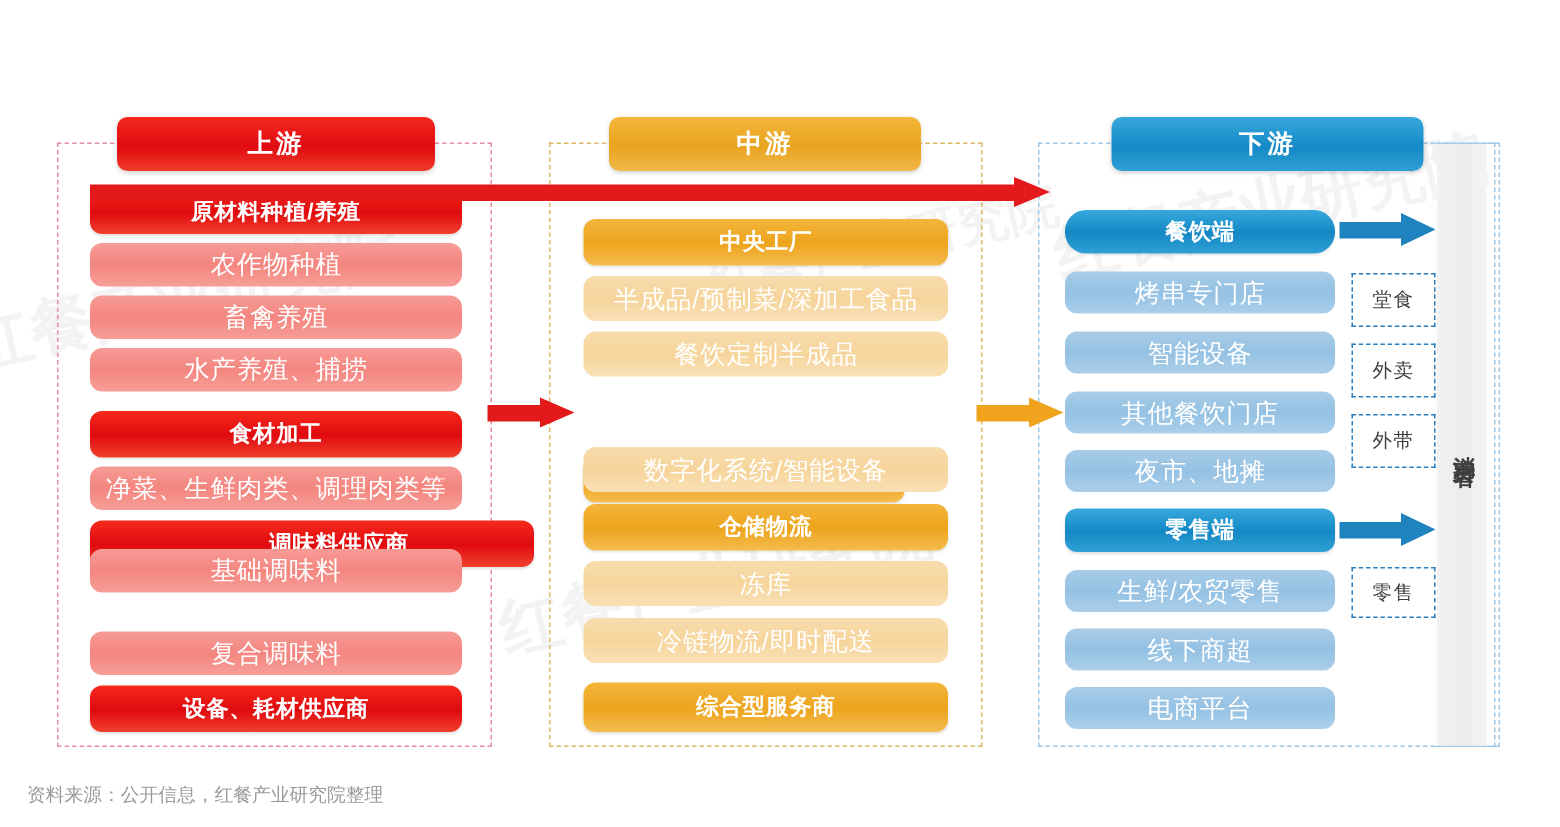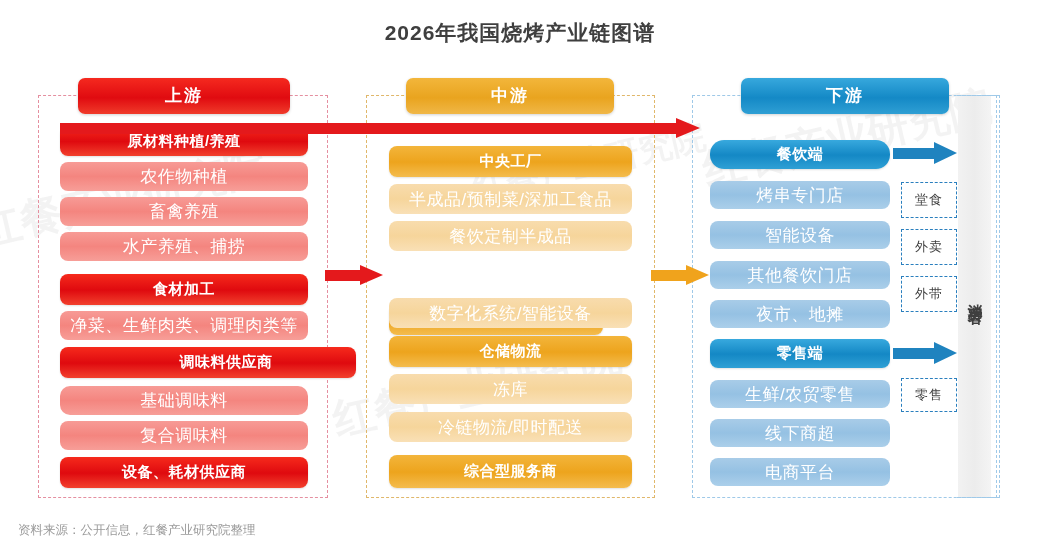--- a/index.html
+++ b/index.html
@@ -123,21 +123,20 @@
 </head>
 <body>
 
 <div id="root">
 
   <div class="wm wm1">红餐产业研究院</div>
   <div class="wm wm2">红餐产业研究院</div>
   <div class="wm wm3">红餐产业研究院</div>
   <div class="wm wm4">红餐产业研究院</div>
 
-  <div class="title">2026年我国烧烤产业链图谱</div>
 
   <div class="colframe up" style="left:38px;  top:95px;  width:290px; height:403px;"></div>
   <div class="colframe mid" style="left:366px; top:95px;  width:289px; height:403px;"></div>
   <div class="colframe down" style="left:692px; top:95px;  width:305px; height:403px;"></div>
 
   <div class="arrow" style="left:60px; top:118px; width:640px; height:21px; z-index:3;">
     <div class="shaft" style="width:618px; top:5px; height:11px; background:#e4191c;"></div>
     <div class="head" style="border-width:10.5px 0 10.5px 24px; border-left-color:#e4191c; margin-top:-10.5px;"></div>
   </div>
 
@@ -164,21 +163,21 @@
   <div class="up">
     <div class="hdr up" style="left:78px; top:78px; width:212px;">上游</div>
 
     <div class="bar major" style="left:60px; top:126px;  width:248px; height:30px;">原材料种植/养殖</div>
     <div class="bar minor" style="left:60px; top:162px;  width:248px; height:29px;">农作物种植</div>
     <div class="bar minor" style="left:60px; top:197px;  width:248px; height:29px;">畜禽养殖</div>
     <div class="bar minor" style="left:60px; top:232px;  width:248px; height:29px;">水产养殖、捕捞</div>
     <div class="bar major" style="left:60px; top:274px;  width:248px; height:31px;">食材加工</div>
     <div class="bar minor" style="left:60px; top:311px;  width:248px; height:29px;">净菜、生鲜肉类、调理肉类等</div>
     <div class="bar major" style="left:60px; top:347px;  width:296px; height:31px;padding-left:36px;">调味料供应商</div>
-    <div class="bar minor" style="left:60px; top:386px;  width:248px; height:29px;border-radius:10px;">基础调味料</div>
+    <div class="bar minor" style="left:60px; top:366px;  width:248px; height:29px;">基础调味料</div>
     <div class="bar minor" style="left:60px; top:421px;  width:248px; height:29px;">复合调味料</div>
     <div class="bar major" style="left:60px; top:457px;  width:248px; height:31px;">设备、耗材供应商</div>
   </div>
 
   <div class="mid">
     <div class="hdr mid" style="left:406px; top:78px; width:208px;">中游</div>
 
     <div class="bar major" style="left:389px; top:146px; width:243px; height:31px;">中央工厂</div>
     <div class="bar minor" style="left:389px; top:184px; width:243px; height:30px;">半成品/预制菜/深加工食品</div>
     <div class="bar minor" style="left:389px; top:221px; width:243px; height:30px;">餐饮定制半成品</div>

